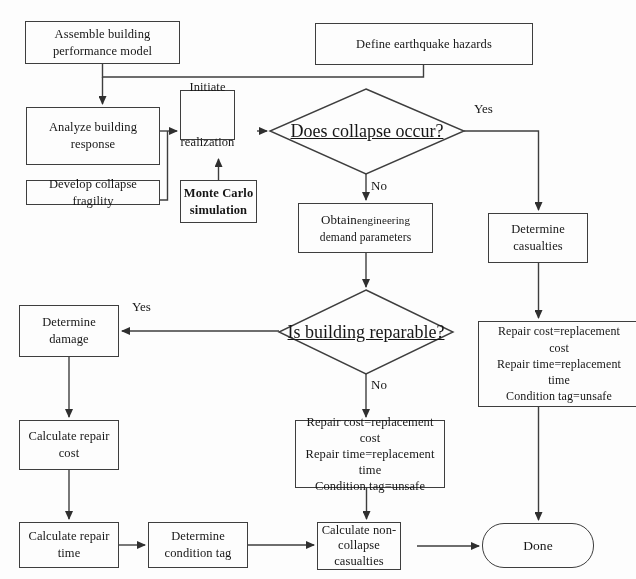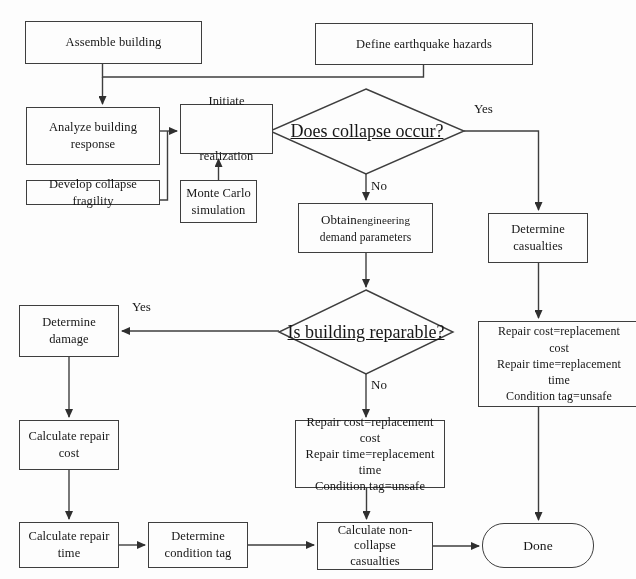--- a/index.html
+++ b/index.html
@@ -92,44 +92,45 @@
     <path d="M366.5 488 V519" fill="none" stroke="#3e3e3e" stroke-width="1.4" marker-end="url(#ah)"></path>
 
     <path d="M417 546 H479" fill="none" stroke="#3e3e3e" stroke-width="1.4" marker-end="url(#ah)"></path>
 
     <path d="M538.5 407 V520" fill="none" stroke="#3e3e3e" stroke-width="1.4" marker-end="url(#ah)"></path>
 
     <polygon points="366,89 464,131 366,174 270,131" fill="#fdfdfd" stroke="#3e3e3e" stroke-width="1.4"></polygon>
     <polygon points="366,290 453,332 366,374 279,332" fill="#fdfdfd" stroke="#3e3e3e" stroke-width="1.4"></polygon>
   </svg>
 
-  <div class="box" style="left:25px; top:21px; width:177px; height:43px;">
+  <div class="box" style="left:25px; top:21px; width:155px; height:43px;">
     <div>Assemble building</div>
+    <div>performance model</div>
   </div>
 
   <div class="box" style="left:315px; top:23px; width:218px; height:42px;">
     <div>Define earthquake hazards</div>
   </div>
 
   <div class="box" style="left:26px; top:107px; width:134px; height:58px;">
     <div>Analyze building</div>
     <div>response</div>
   </div>
 
-  <div class="box" style="left:180px; top:104px; width:93px; height:50px;gap:38px;">
+  <div class="box" style="left:180px; top:90px; width:55px; height:50px;gap:38px;">
     <div>Initiate</div>
     <div>realization</div>
   </div>
 
   <div class="box" style="left:26px; top:180px; width:134px; height:25px;">
     <div>Develop collapse</div>
     <div>fragility</div>
   </div>
 
-  <div class="box" style="left:180px; top:180px; width:77px; height:43px;">
+  <div class="box" style="left:180px; top:180px; width:77px; height:43px;font-weight:bold;">
     <div>Monte Carlo</div>
     <div>simulation</div>
   </div>
 
   <div class="dtext" style="left:287px; top:123px; width:160px;">Does collapse occur?</div>
   <div class="dtext" style="left:286px; top:324px; width:160px;">Is building reparable?</div>
 
   <div class="elabel" style="left:474px; top:101px;">Yes</div>
   <div class="elabel" style="left:371px; top:178px;">No</div>
   <div class="elabel" style="left:132px; top:299px;">Yes</div>
@@ -174,21 +175,21 @@
   <div class="box" style="left:19px; top:522px; width:100px; height:46px;">
     <div>Calculate repair</div>
     <div>time</div>
   </div>
 
   <div class="box" style="left:148px; top:522px; width:100px; height:46px;">
     <div>Determine</div>
     <div>condition tag</div>
   </div>
 
-  <div class="box" style="left:317px; top:522px; width:116px; height:48px; line-height:15.5px;">
+  <div class="box" style="left:317px; top:522px; width:84px; height:48px; line-height:15.5px;">
     <div>Calculate non-</div>
     <div>collapse</div>
     <div>casualties</div>
   </div>
 
   <div class="box stadium" style="left:482px; top:523px; width:112px; height:45px;">
     <div>Done</div>
   </div>
 
 </div>

